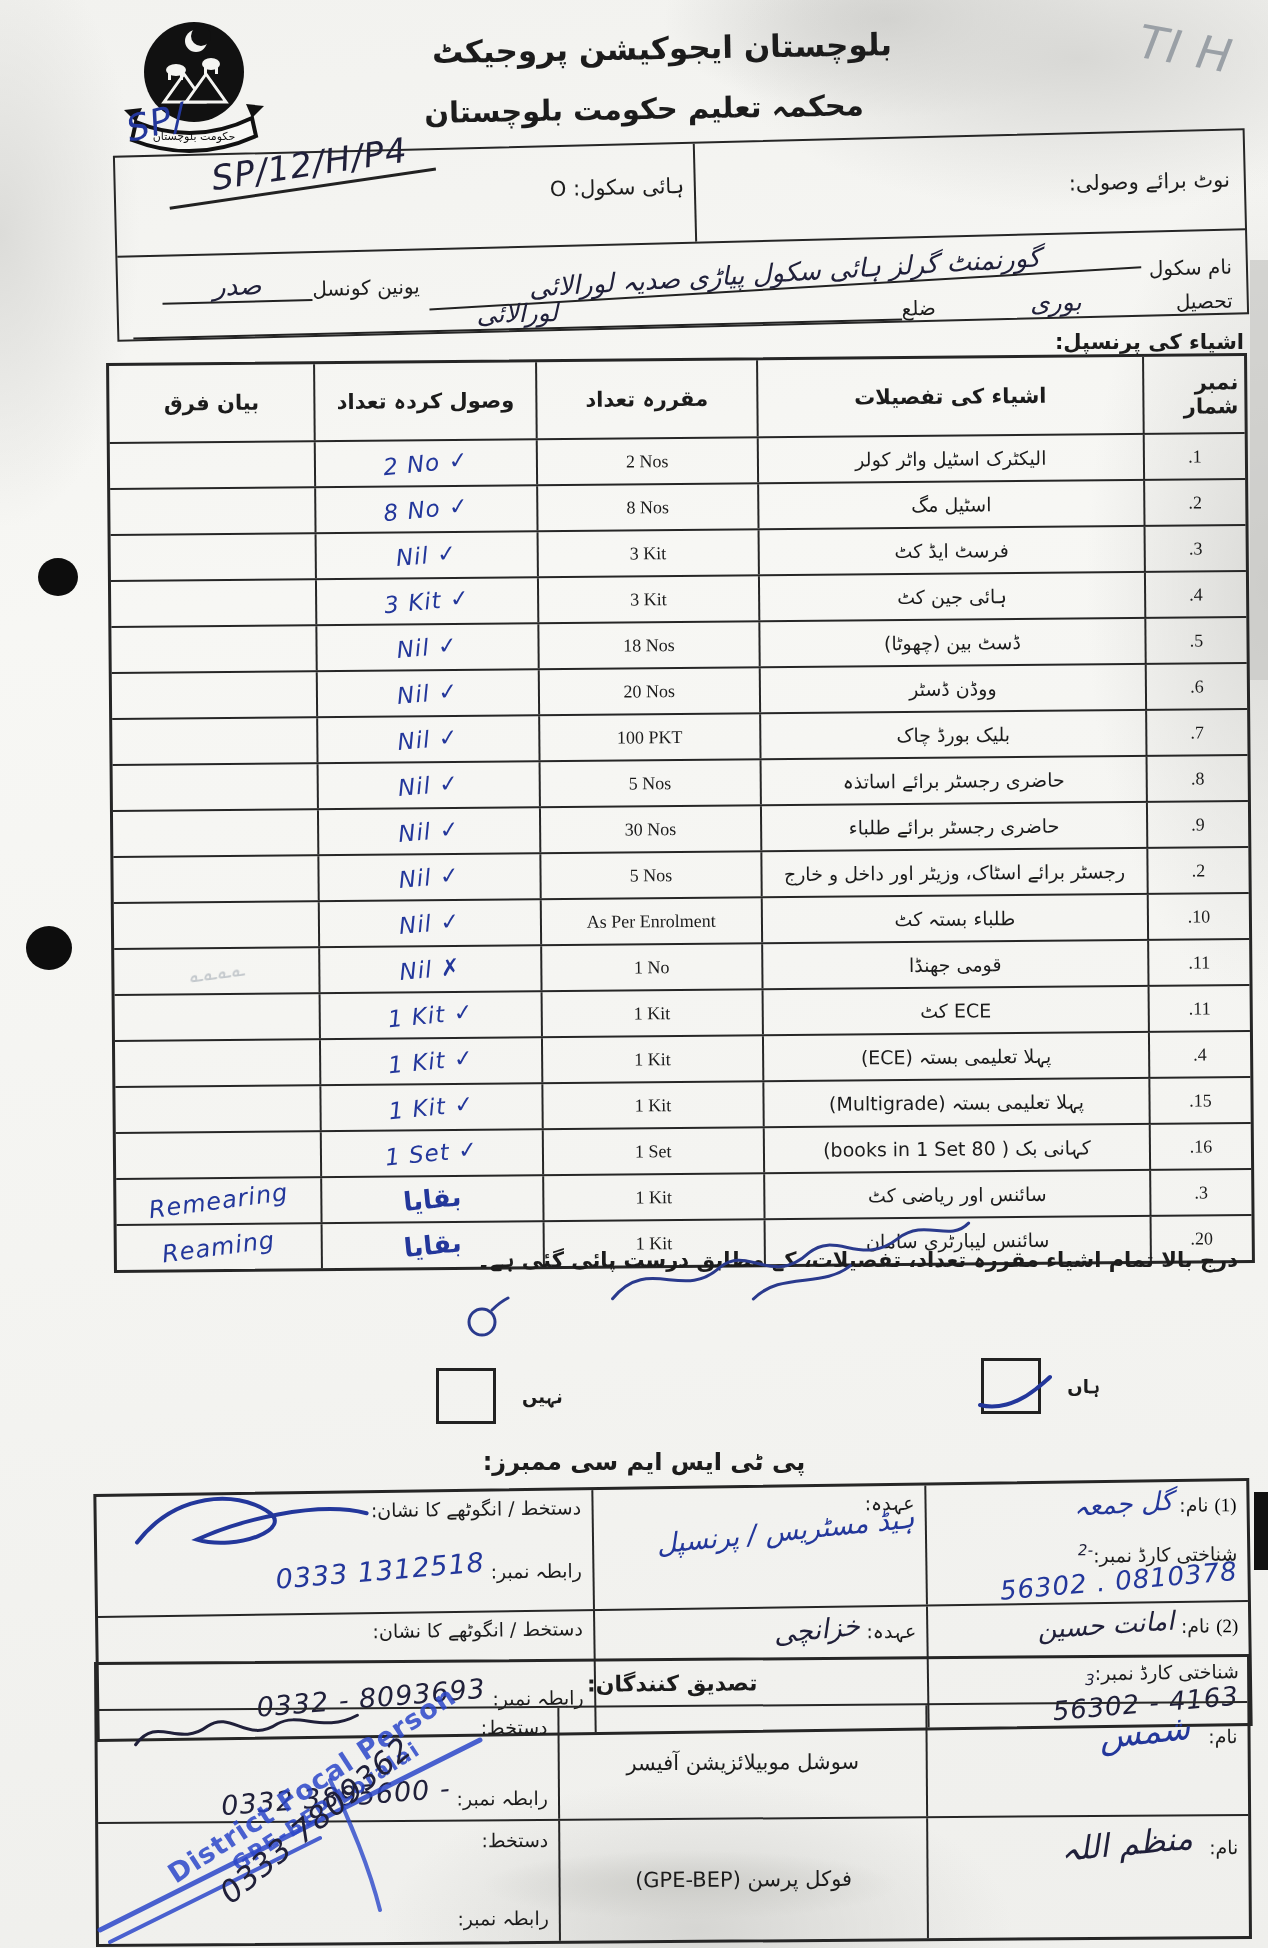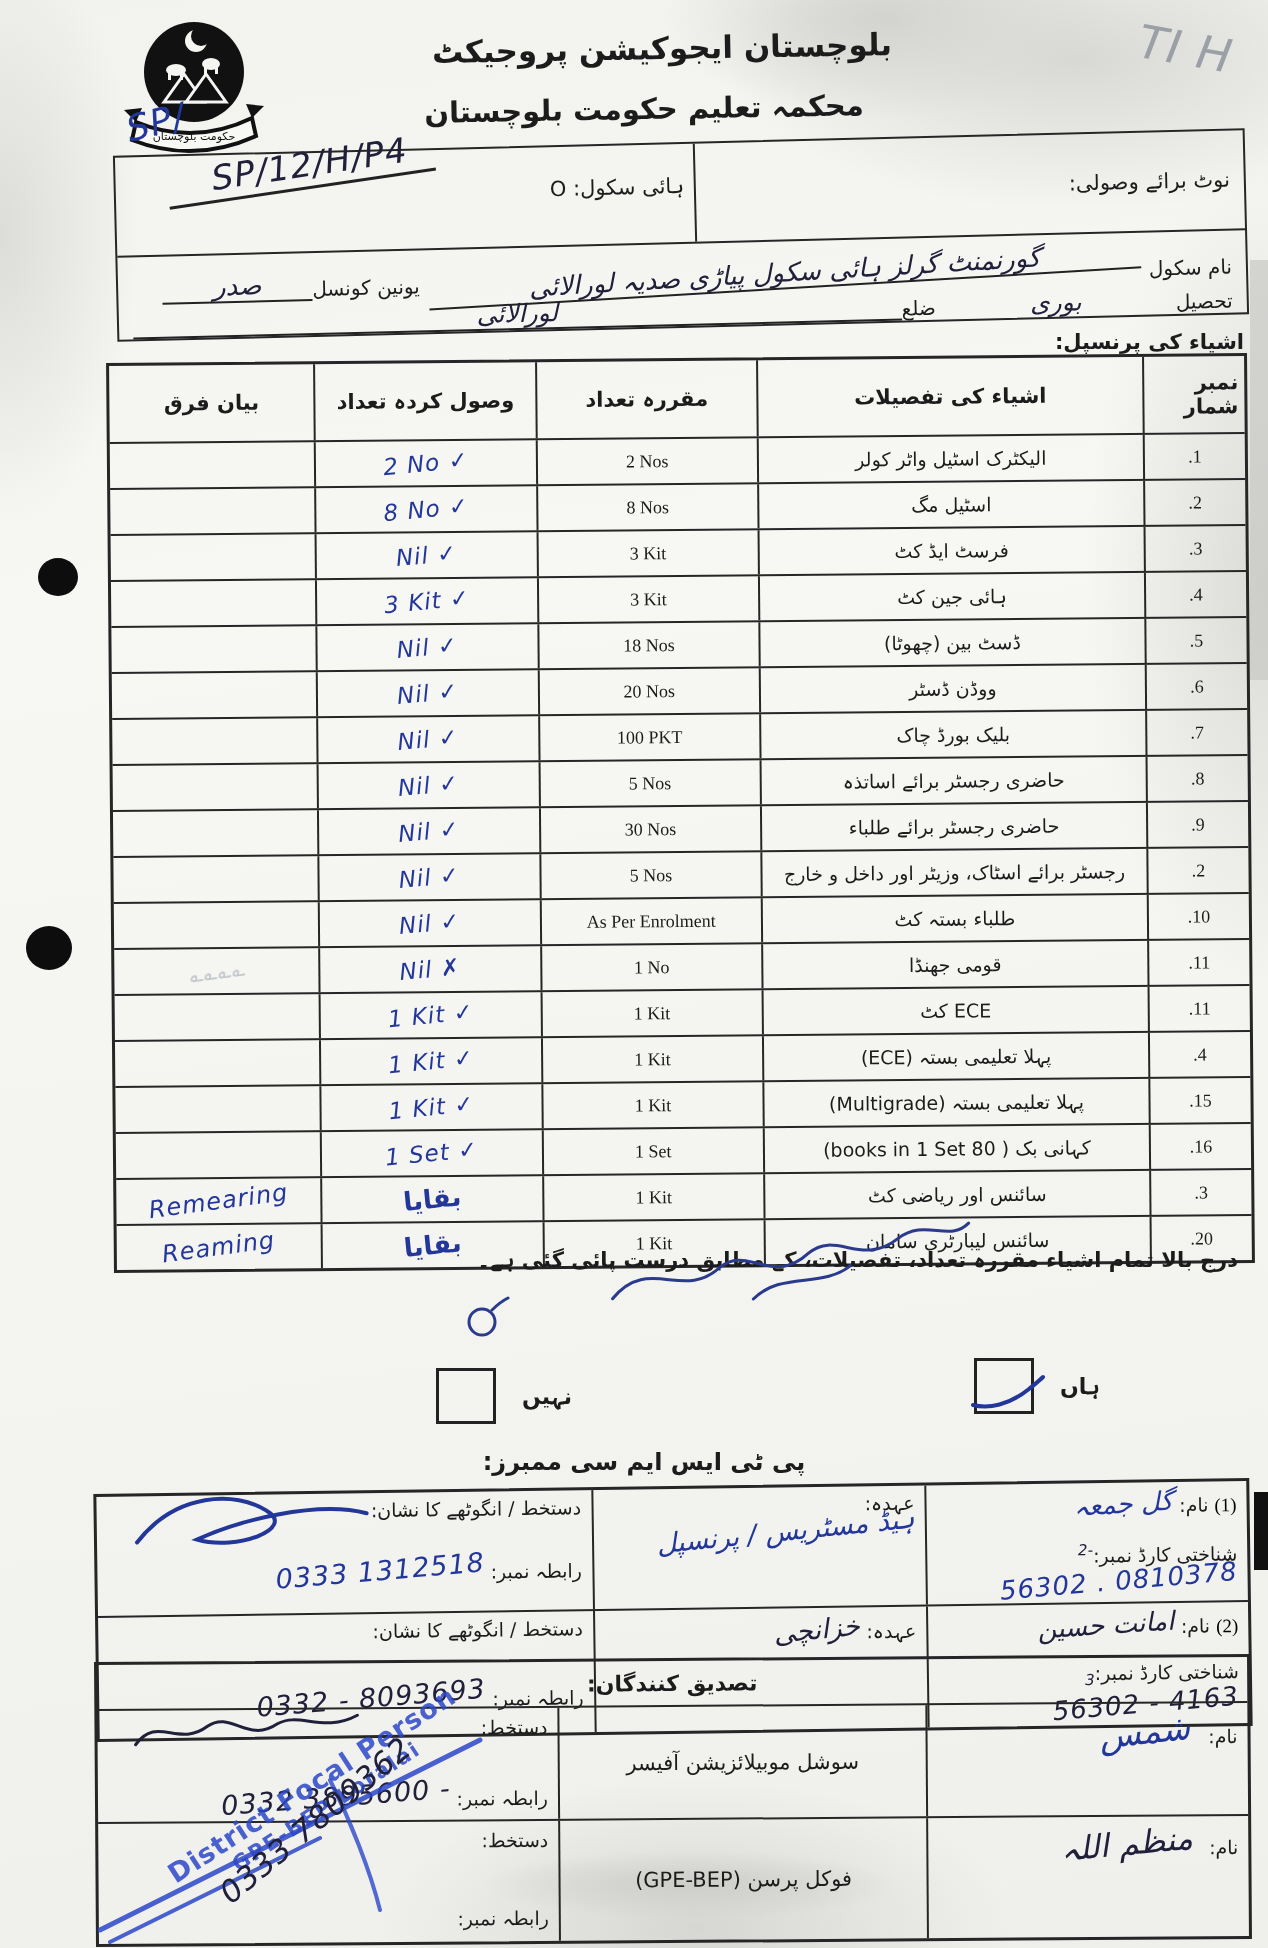--- a/index.html
+++ b/index.html
@@ -66,21 +66,21 @@
   .cell-received{overflow:visible;}
   .hw-received{direction:ltr;font-size:23px;transform:rotate(-5deg);white-space:nowrap;}
   .hw-remark{direction:ltr;font-size:24px;transform:rotate(-7deg);white-space:nowrap;}
   
   .cert-line{position:absolute;right:30px;top:1248px;width:1010px;text-align:right;direction:rtl;font-size:21px;font-weight:bold;}
   .cert-scrawl{position:absolute;left:600px;top:1220px;transform:rotate(-6deg);}
   .small-scrawl{position:absolute;left:452px;top:1292px;}
   .chk-group{position:absolute;display:flex;align-items:center;gap:26px;direction:rtl;}
   .chk-yes{right:168px;top:1358px;}
   .chk-no{left:436px;top:1368px;}
-  .chk-label{font-size:22px;font-weight:bold;}
+  .chk-label{font-size:18px;font-weight:bold;}
   .chk-box{width:54px;height:50px;border:3px solid #222;position:relative;background:transparent;}
   .chk-tick{position:absolute;left:-8px;top:14px;overflow:visible;}
   
   .ptsmc-heading{position:absolute;left:0;top:1448px;width:100%;text-align:center;font-size:24px;font-weight:bold;direction:rtl;transform:translateX(10px);}
   .mtable{position:absolute;left:95px;top:1486px;width:1150px;border:3px solid #262626;transform:rotate(-0.8deg);direction:rtl;}
   .mrow{display:grid;grid-template-columns:28% 29% 43%;min-height:96px;border-bottom:2px solid #262626;}
   .mrow:last-child{border-bottom:none;}
   .mcell{border-left:2px solid #262626;position:relative;padding:6px 10px;font-size:19px;}
   .mcell:last-child{border-left:none;}
   .mlabel{font-size:19px;}

